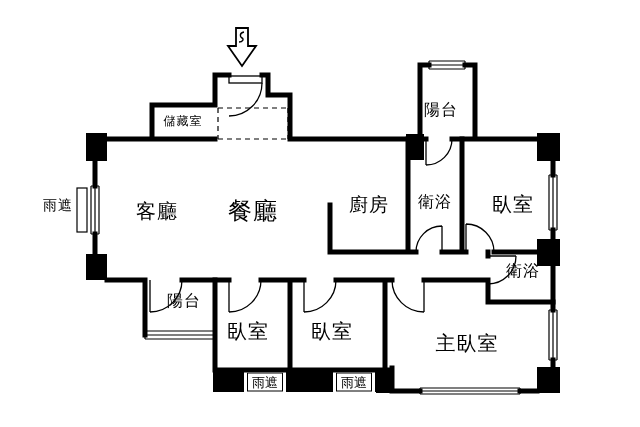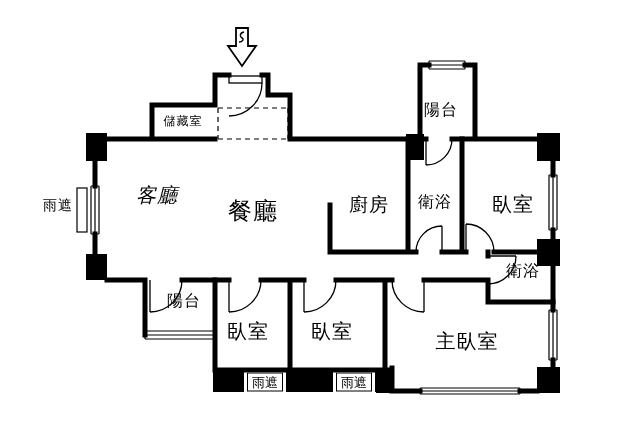--- a/index.html
+++ b/index.html
@@ -90,41 +90,41 @@
     <g>
       <polygon points="236,28 248,28 248,46 256,46 242,66 228,46 236,46" fill="#fff" stroke="#000" stroke-width="1.8"></polygon>
       <path d="M244,32 C239,33 240,37 242,38 C244,39 243,42 239,42" fill="none" stroke="#000" stroke-width="1.4"></path>
     </g>
   </svg>
 
   <div class="lbl" style="left:183px;top:121px;font-size:12px;">儲藏室</div>
 
   <div class="lbl" style="left:58px;top:205px;font-size:14px;">雨遮</div>
 
-  <div class="lbl" style="left:157px;top:195px;font-size:20px;font-style:italic;">客廳</div>
+  <div class="lbl" style="left:157px;top:211px;font-size:20px;">客廳</div>
 
   <div class="lbl" style="left:253px;top:211px;font-size:24px;">餐廳</div>
 
   <div class="lbl" style="left:369px;top:204px;font-size:19px;text-align:center;">廚房</div>
 
   <div class="lbl" style="left:435px;top:202px;font-size:16px;">衛浴</div>
 
   <div class="lbl" style="left:513px;top:204px;font-size:20px;">臥室</div>
 
   <div class="lbl" style="left:441px;top:110px;font-size:16px;">陽台</div>
 
   <div class="lbl" style="left:523px;top:271px;font-size:16px;">衛浴</div>
 
   <div class="lbl" style="left:184px;top:301px;font-size:16px;">陽台</div>
 
   <div class="lbl" style="left:248px;top:331px;font-size:20px;">臥室</div>
 
   <div class="lbl" style="left:332px;top:331px;font-size:20px;">臥室</div>
 
-  <div class="lbl" style="left:467px;top:343px;font-size:20px;font-family:Liberation Mono, monospace;">主臥室</div>
+  <div class="lbl" style="left:467px;top:343px;font-size:20px;">主臥室</div>
 
   <div class="lbl boxed" style="left:265px;top:382px;font-size:13px;">雨遮</div>
 
   <div class="lbl boxed" style="left:354px;top:382px;font-size:13px;">雨遮</div>
 
   <svg class="plan-svg" width="640" height="427" viewBox="0 0 640 427" style="pointer-events:none;">
     <g fill="#000">
       <rect x="213" y="372" width="31" height="20"></rect>
       <rect x="286" y="372" width="47" height="20"></rect>
       <rect x="375" y="372" width="18" height="20"></rect>

